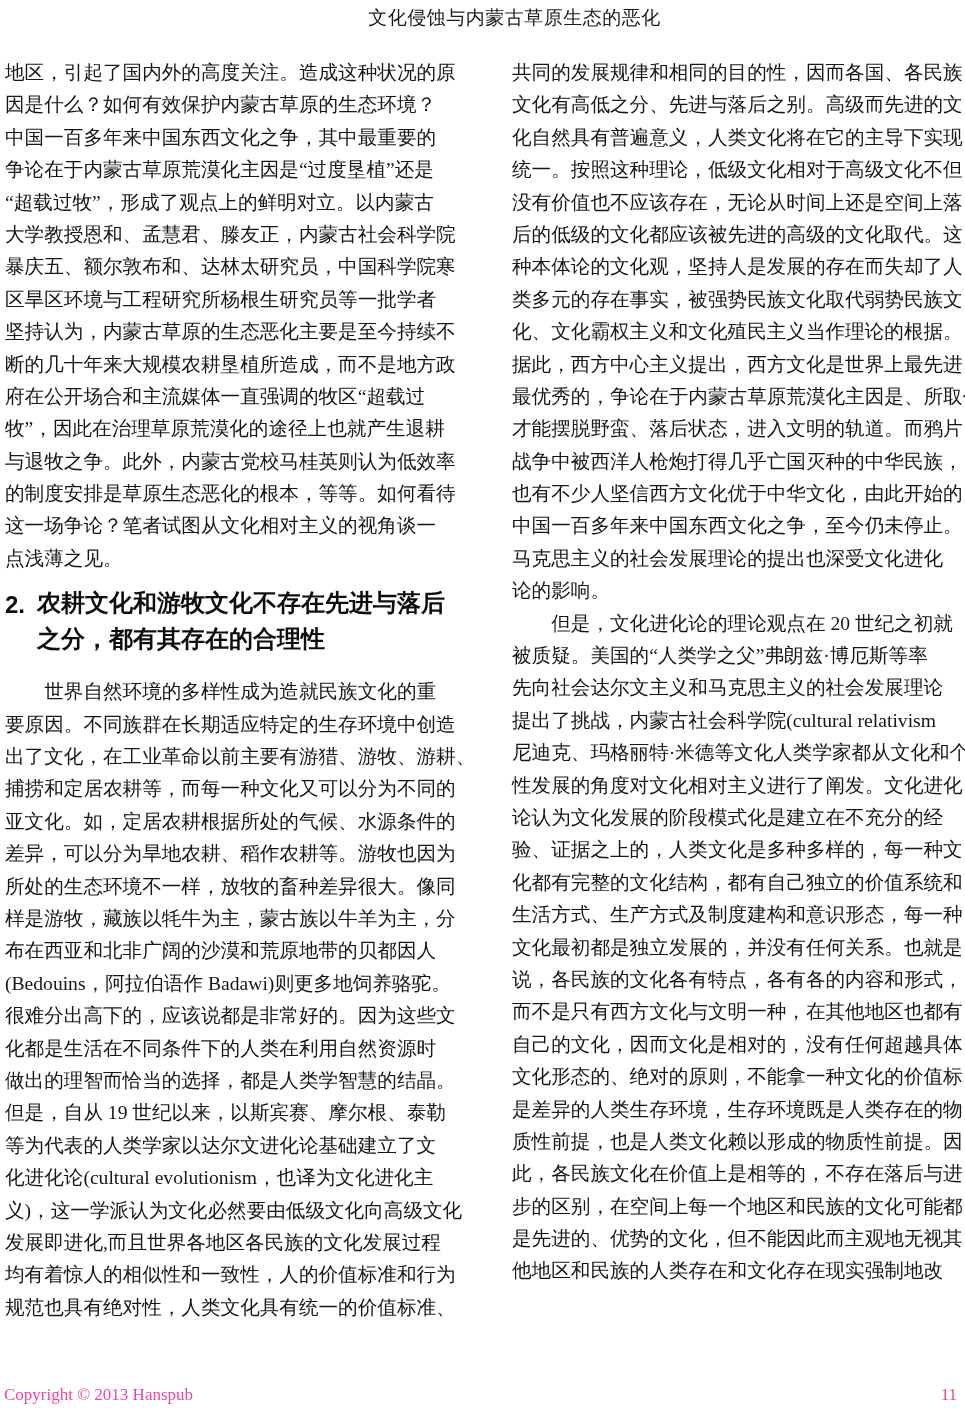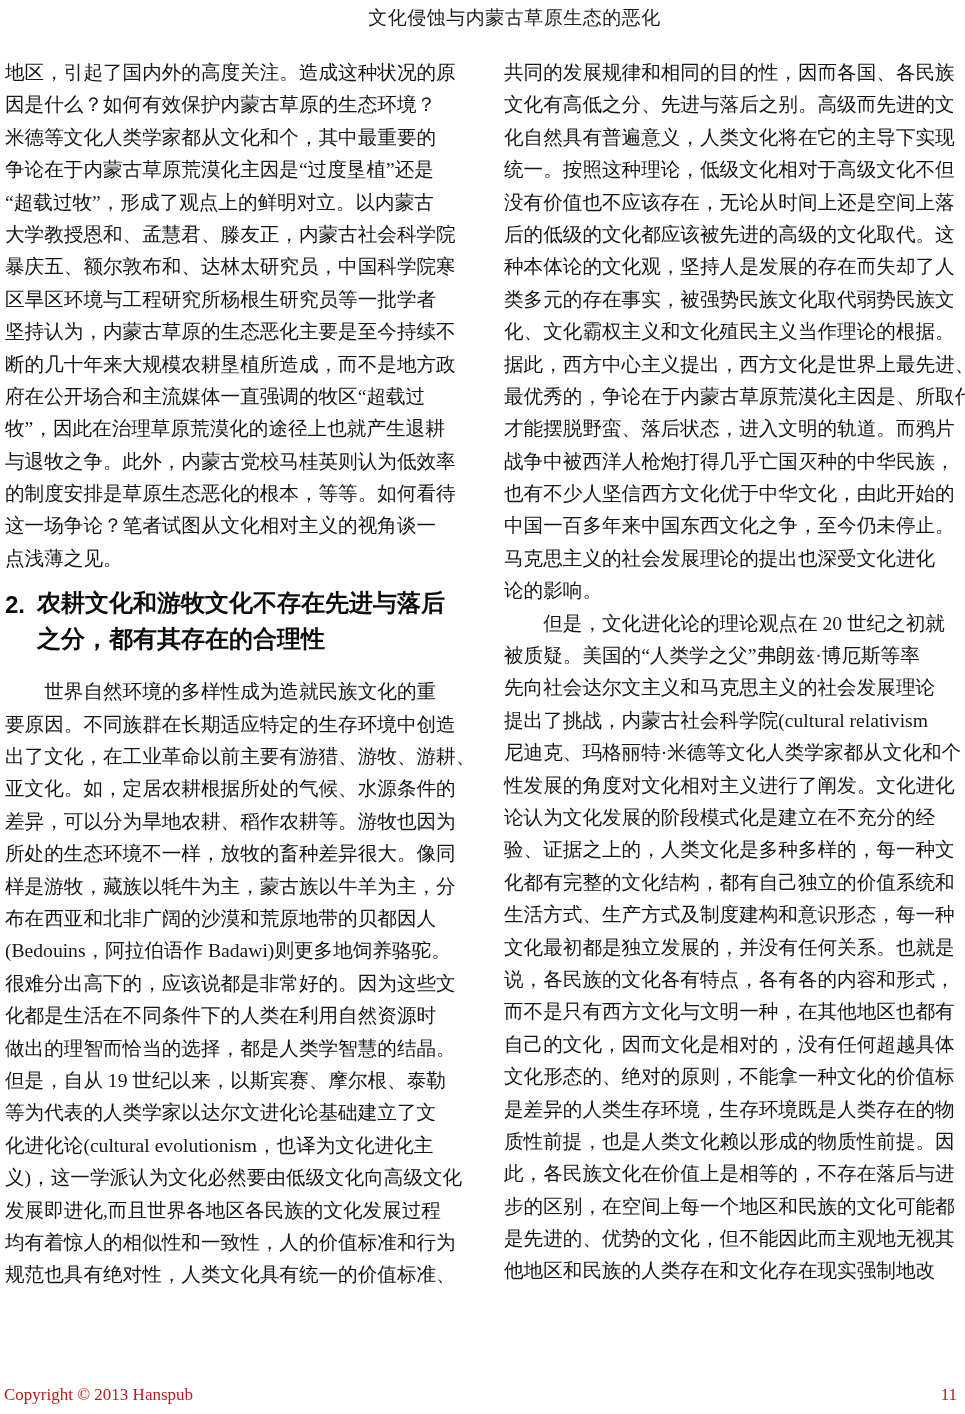--- a/index.html
+++ b/index.html
@@ -22,20 +22,21 @@
     letter-spacing: 0.5px;
     color: #1a1a1a;
     padding-left: 32px;
   }
   .columns {
     position: absolute;
     top: 57px;
     left: 5px;
     width: 955px;
     display: flex;
+    gap: 8px;
   }
   .col { width: 456px; flex: 0 0 456px; }
   .col-left { margin-right: 43px; }
   .line {
     height: 32.4px;
     line-height: 32.4px;
     font-size: 19.6px;
     white-space: nowrap;
     overflow: visible;
     color: #161616;
@@ -52,37 +53,37 @@
   .h-num { flex: 0 0 32px; width: 32px; }
   .h-text { flex: 1 1 auto; font-family: Liberation Mono, monospace; }
   .footer {
     position: absolute;
     top: 1385px;
     left: 4px;
     width: 953px;
     display: flex;
     justify-content: space-between;
     font-size: 17px;
-    color: #b91c1c;
+    color: #ec4899;
   }
 </style>
 </head>
 <body>
 
 <div class="page">
 
   <div class="header-title">文化侵蚀与内蒙古草原生态的恶化</div>
 
   <div class="columns">
 
     <div class="col col-left">
       <div class="lines">
           <div class="line">地区，引起了国内外的高度关注。造成这种状况的原</div>
           <div class="line">因是什么？如何有效保护内蒙古草原的生态环境？</div>
-          <div class="line">米德等文化人类学家都从文化和个，其中最重要的</div>
+          <div class="line">中国一百多年来中国东西文化之争，其中最重要的</div>
           <div class="line">争论在于内蒙古草原荒漠化主因是“过度垦植”还是</div>
           <div class="line">“超载过牧”，形成了观点上的鲜明对立。以内蒙古</div>
           <div class="line">大学教授恩和、孟慧君、滕友正，内蒙古社会科学院</div>
           <div class="line">暴庆五、额尔敦布和、达林太研究员，中国科学院寒</div>
           <div class="line">区旱区环境与工程研究所杨根生研究员等一批学者</div>
           <div class="line">坚持认为，内蒙古草原的生态恶化主要是至今持续不</div>
           <div class="line">断的几十年来大规模农耕垦植所造成，而不是地方政</div>
           <div class="line">府在公开场合和主流媒体一直强调的牧区“超载过</div>
           <div class="line">牧”，因此在治理草原荒漠化的途径上也就产生退耕</div>
           <div class="line">与退牧之争。此外，内蒙古党校马桂英则认为低效率</div>
@@ -96,20 +97,21 @@
         <span class="h-text">
           <span>农耕文化和游牧文化不存在先进与落后</span><br>
           <span>之分，都有其存在的合理性</span>
         </span>
       </div>
 
       <div class="lines">
           <div class="line">　　世界自然环境的多样性成为造就民族文化的重</div>
           <div class="line">要原因。不同族群在长期适应特定的生存环境中创造</div>
           <div class="line">出了文化，在工业革命以前主要有游猎、游牧、游耕、</div>
+          <div class="line">捕捞和定居农耕等，而每一种文化又可以分为不同的</div>
           <div class="line">亚文化。如，定居农耕根据所处的气候、水源条件的</div>
           <div class="line">差异，可以分为旱地农耕、稻作农耕等。游牧也因为</div>
           <div class="line">所处的生态环境不一样，放牧的畜种差异很大。像同</div>
           <div class="line">样是游牧，藏族以牦牛为主，蒙古族以牛羊为主，分</div>
           <div class="line">布在西亚和北非广阔的沙漠和荒原地带的贝都因人</div>
           <div class="line">(Bedouins，阿拉伯语作 Badawi)则更多地饲养骆驼。</div>
           <div class="line">很难分出高下的，应该说都是非常好的。因为这些文</div>
           <div class="line">化都是生活在不同条件下的人类在利用自然资源时</div>
           <div class="line">做出的理智而恰当的选择，都是人类学智慧的结晶。</div>
           <div class="line">但是，自从 19 世纪以来，以斯宾赛、摩尔根、泰勒</div>

